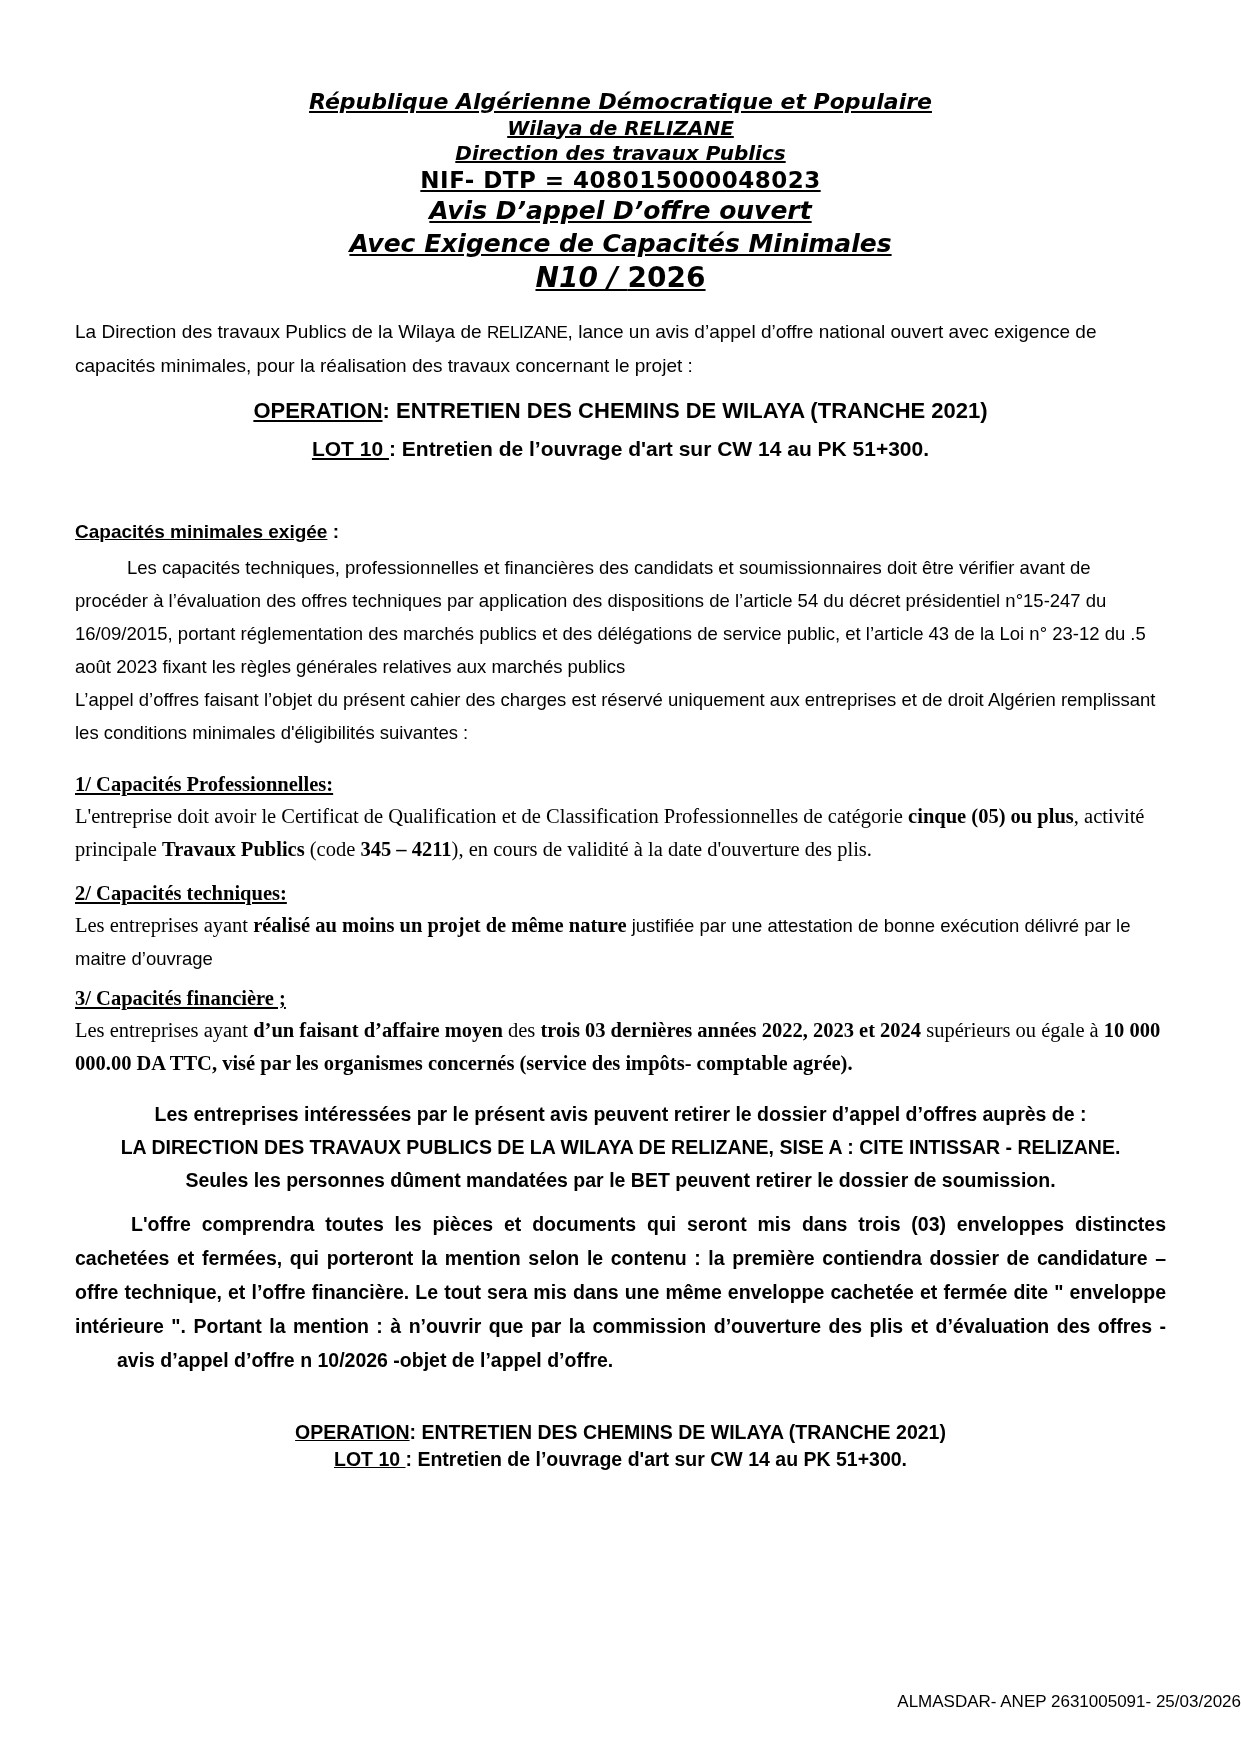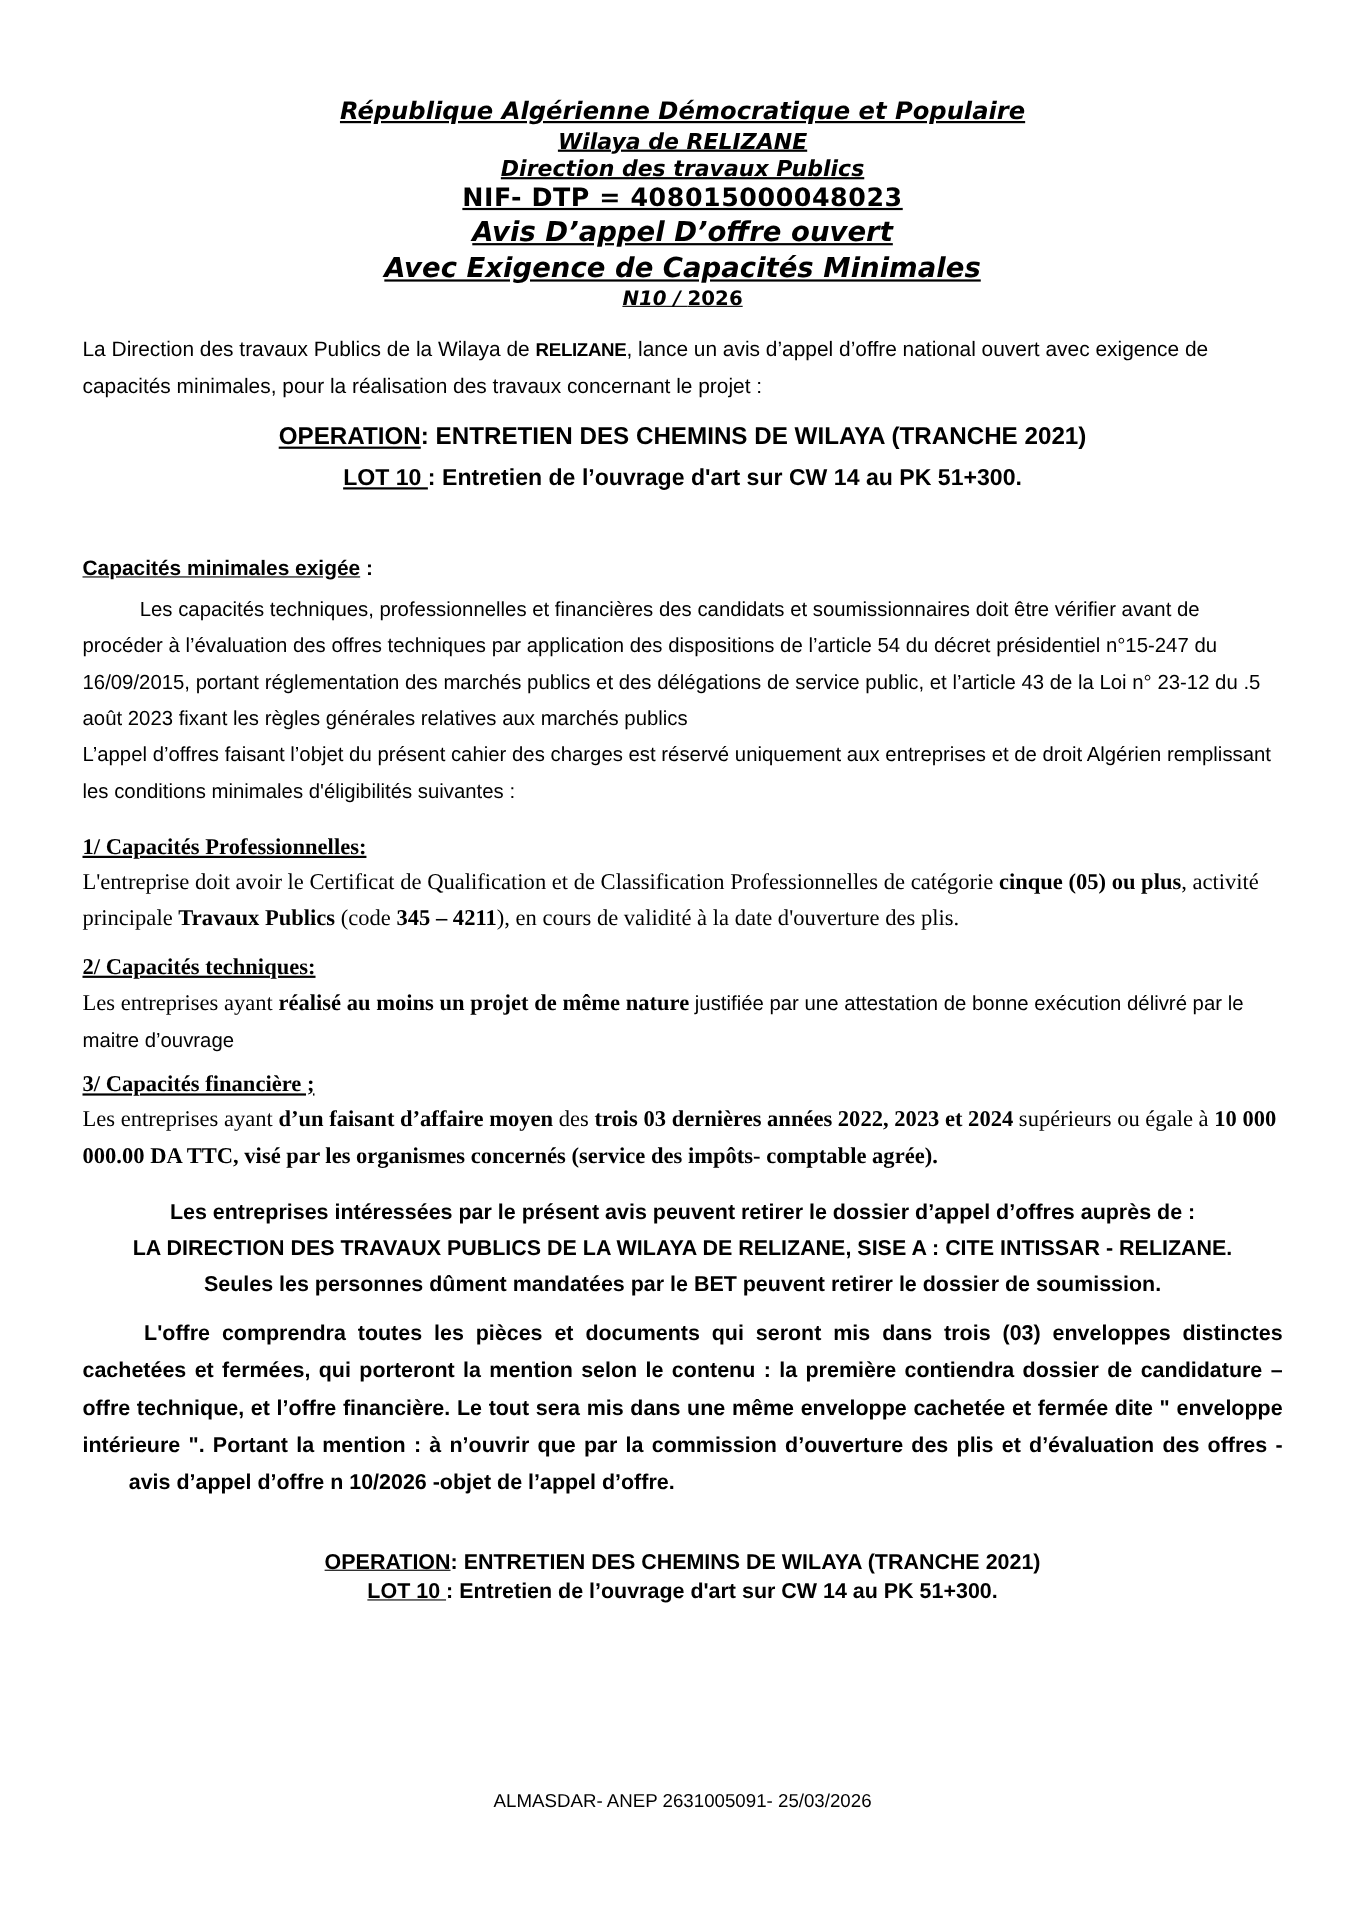--- a/index.html
+++ b/index.html
@@ -18,27 +18,27 @@
 
   
   .doc-header { text-align: center; font-weight: bold; }
   .hdr-line { text-decoration: underline; }
   .hdr-italic { font-family: "DejaVu Sans", sans-serif; font-style: italic; }
   .hdr-upright { font-family: "DejaVu Sans", sans-serif; }
   .sz22 { font-size: 22px; line-height: 1.25; }
   .sz20 { font-size: 20px; line-height: 1.25; }
   .nif  { font-size: 23px; line-height: 1.3; letter-spacing: 0.5px; }
   .title { font-size: 25px; line-height: 1.3; }
-  .num  { font-size: 18px; line-height: 1.3; font-family: "DejaVu Sans", sans-serif; font-weight: normal; }
+  .num  { font-size: 28px; line-height: 1.3; font-family: "DejaVu Sans", sans-serif; font-weight: normal; }
   .num-prefix { font-style: italic; font-weight: 600; }
   .num-year { font-weight: bold; font-style: normal; }
 
   
   .intro { font-size: 19px; line-height: 33px; margin: 18px 0 0 0; }
-  .wilaya { font-weight: bold; font-size: 17px; letter-spacing: -0.3px; }
+  .wilaya { font-weight: normal; font-size: 17px; letter-spacing: -0.3px; }
 
   
   .center-head { text-align: center; font-weight: bold; }
   .op  { font-size: 22px; margin-top: 16px; }
   .lot { font-size: 21px; margin-top: 13px; }
   .u { text-decoration: underline; }
 
   
   .cap-heading { font-size: 19px; font-weight: bold; margin-top: 60px; }
   .body-sans { font-size: 18.5px; line-height: 33px; margin: 8px 0 0 0; }
@@ -62,22 +62,22 @@
   .bold-block { font-weight: bold; font-size: 19.5px; }
   .retrieval { margin-top: 18px; text-align: center; line-height: 33px; }
   .envelope  { margin-top: 10px; text-align: justify; line-height: 34px; text-indent: 56px; }
   .tab-space { display: inline-block; width: 42px; }
 
   .op2  { font-size: 19.5px; margin-top: 44px; }
   .lot2 { font-size: 19.5px; margin-top: 4px; }
 
   
   .footer {
-    position: absolute; left: 0; right: 0; top: 1628px;
-    text-align: center; font-size: 17px; color: #000000;
+    position: absolute; left: 0; right: 0; top: 1692px;
+    text-align: right; font-size: 17px; color: #000000;
   }
 </style>
 </head>
 <body>
 
 <div class="page">
 
   <header class="doc-header">
     <div class="hdr-line hdr-italic sz22">République Algérienne Démocratique et Populaire</div>
     <div class="hdr-line hdr-italic sz20">Wilaya de RELIZANE</div>

